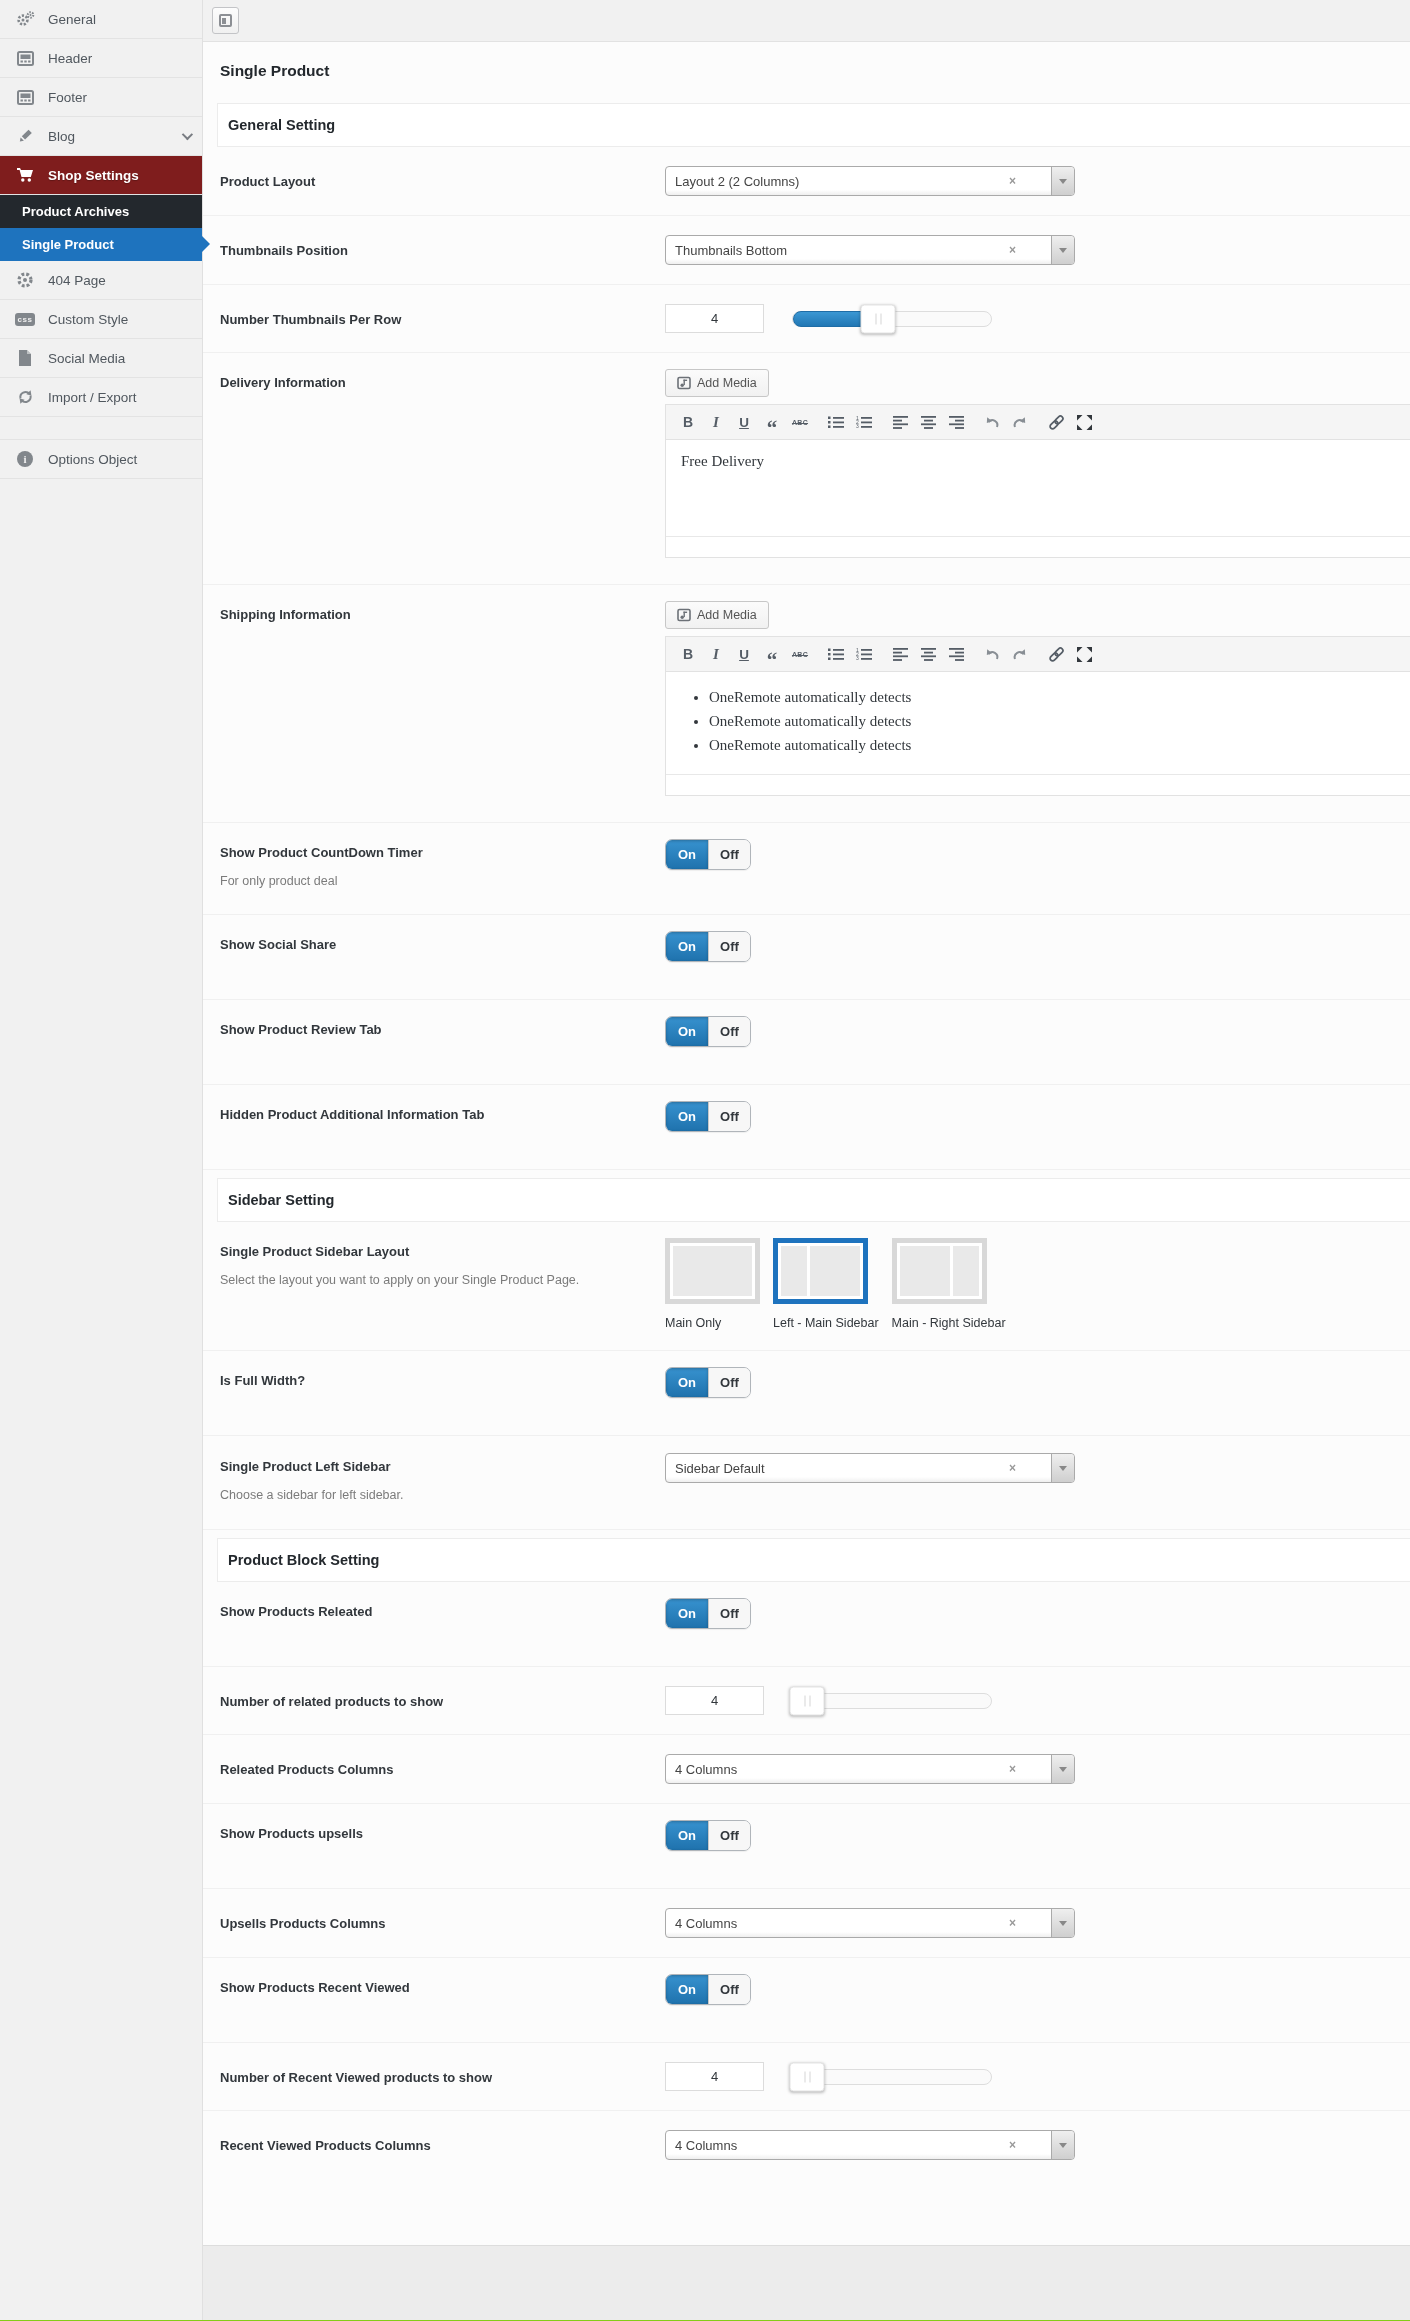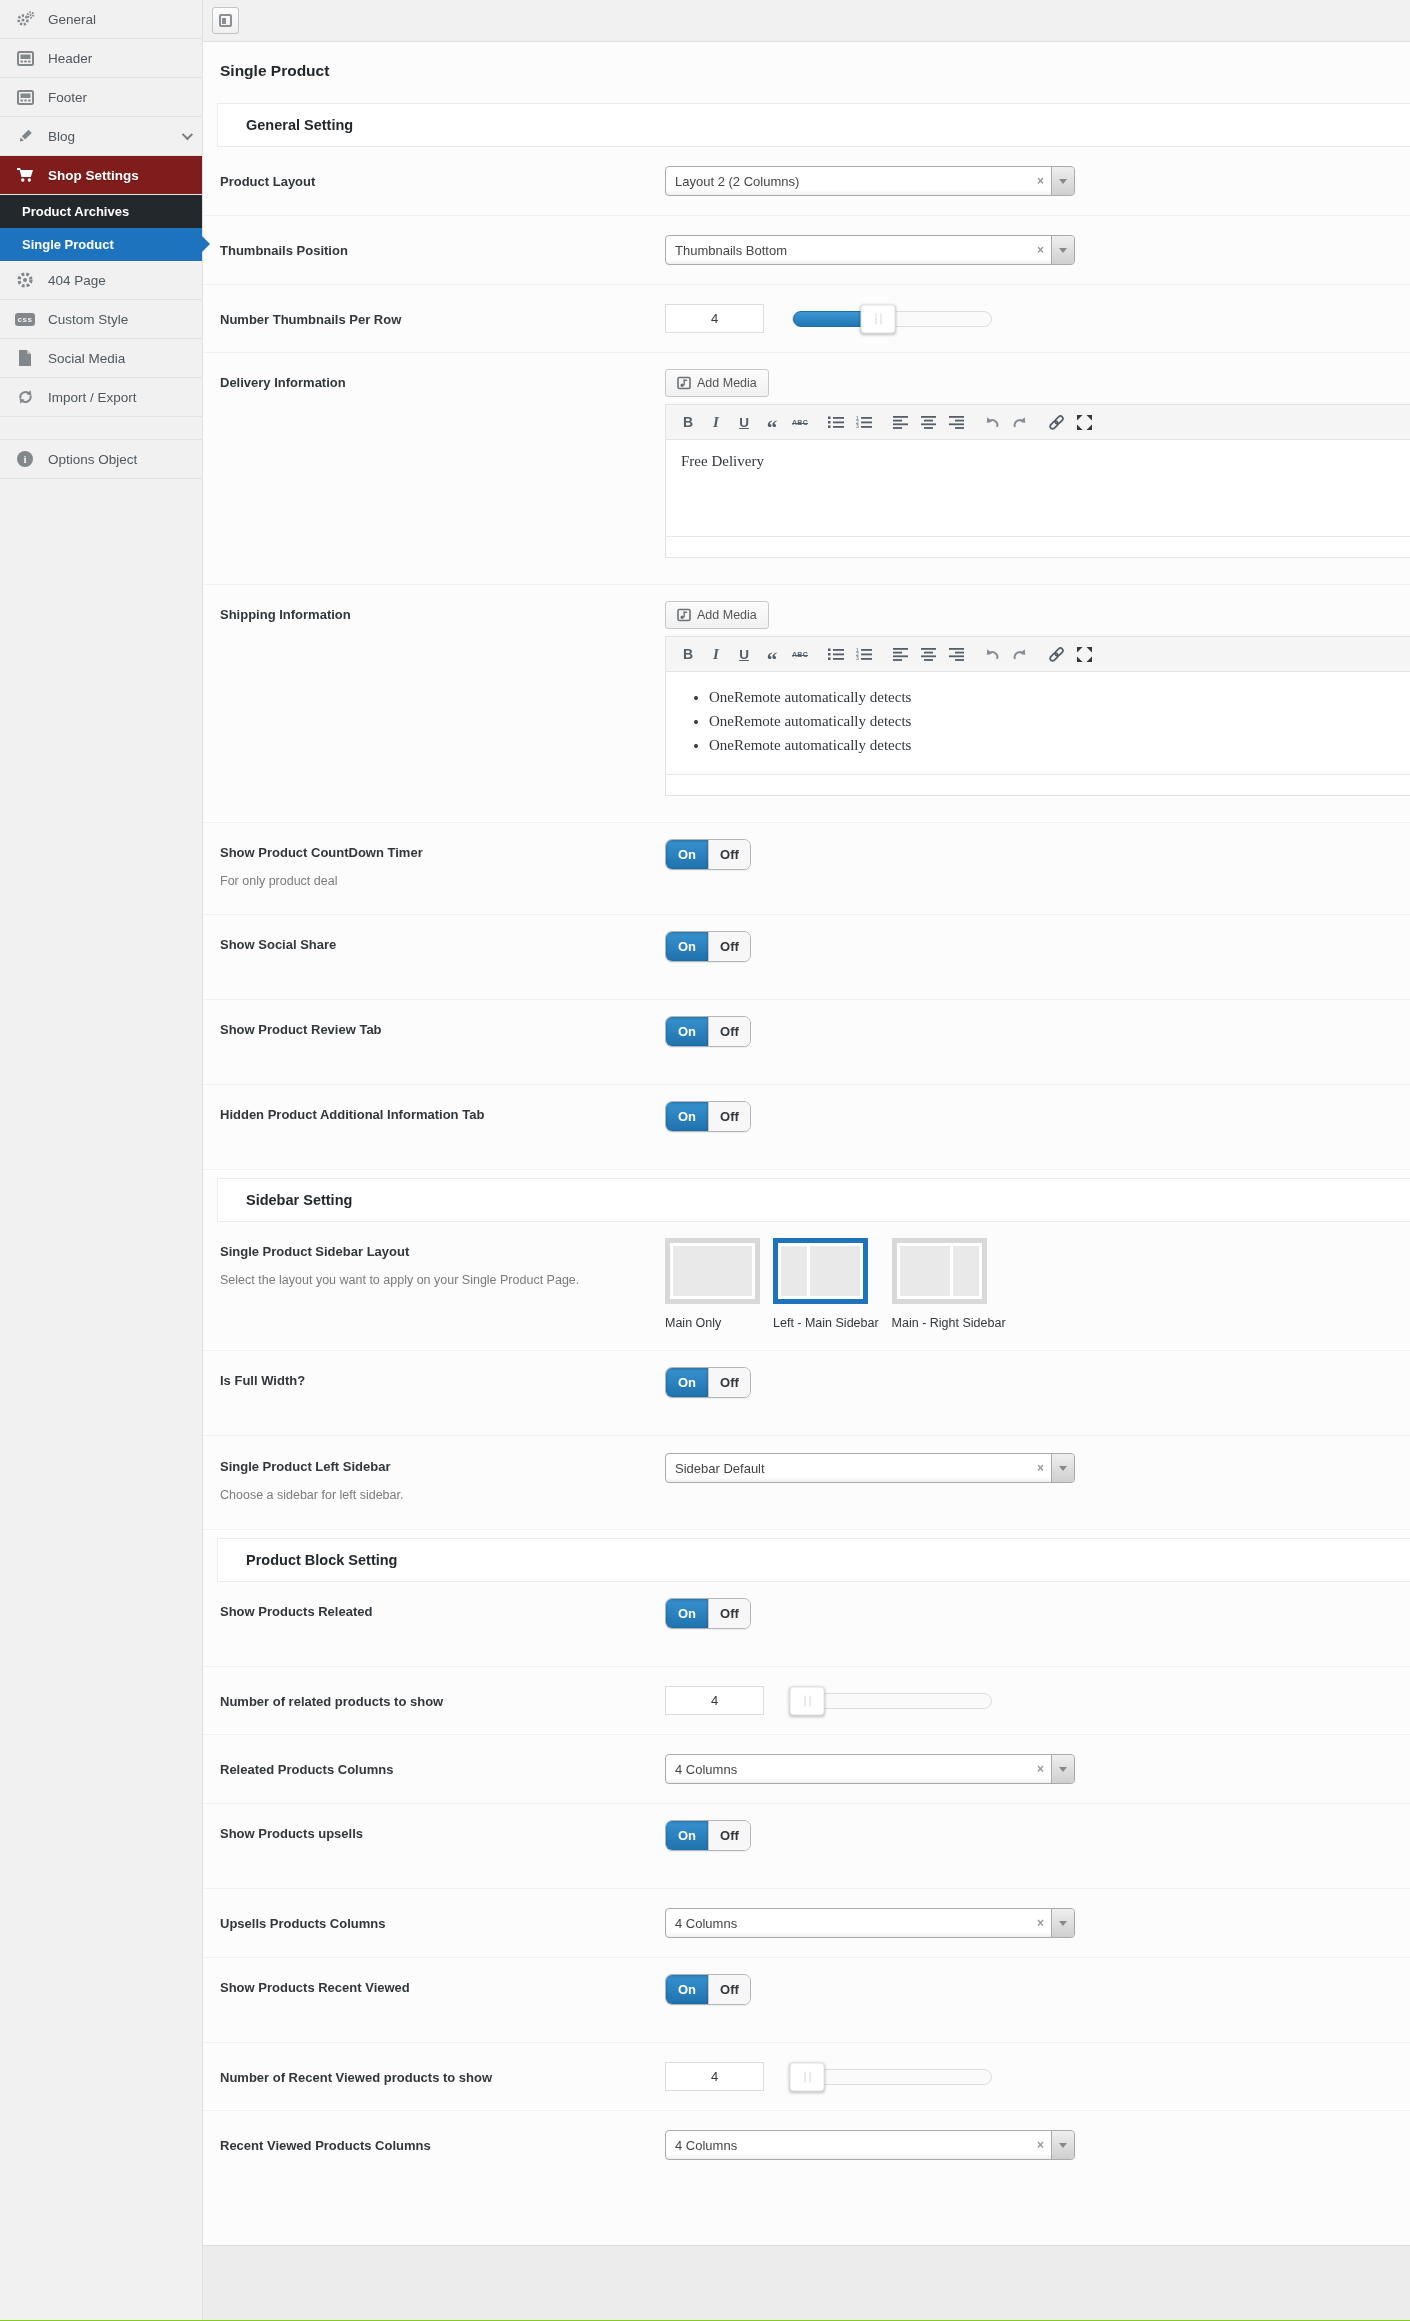--- a/index.html
+++ b/index.html
@@ -25,36 +25,36 @@
 
   
   .main { flex:1; display:flex; flex-direction:column; background:#fcfcfc; min-width:0; }
   .topbar { height:42px; flex-shrink:0; background:#f1f1f1; border-bottom:1px solid #e2e2e2; display:flex; align-items:center; padding-left:9px; }
   .collapse-btn { width:27px; height:27px; border:1px solid #c3c4c7; border-radius:3px; background:linear-gradient(#fdfdfd,#f0f0f0); display:flex; align-items:center; justify-content:center; cursor:pointer; }
   .collapse-glyph { width:13px; height:13px; border:2px solid #8c8f94; border-radius:2px; position:relative; }
   .collapse-glyph::before { content:""; position:absolute; left:1px; top:1.5px; width:4px; height:6px; background:#8c8f94; }
 
   .page-title { padding:20px 17px 15px; font-size:15.5px; font-weight:600; color:#23282d; }
 
-  .section-heading { margin:8px 0 0 14px; background:#fff; border:1px solid #ececec; border-right:none; padding:13px 28px; font-size:14.5px; font-weight:600; color:#23282d; }
+  .section-heading { margin:8px 0 0 14px; background:#fff; border:1px solid #ececec; border-right:none; padding:13px 10px; font-size:14.5px; font-weight:600; color:#23282d; }
 
   .row { display:flex; align-items:flex-start; padding:16px 0 16px 17px; border-bottom:1px solid #f0f0f0; }
   .row-label { width:445px; flex-shrink:0; padding-right:24px; padding-top:5px; }
   .row-label .lbl { font-size:13px; font-weight:600; color:#32373c; line-height:1.35; }
   .row-label .desc { font-size:12.5px; color:#7b7b7b; margin-top:11px; line-height:1.4; }
   .row-ctrl { flex:1; min-width:0; }
   .r-select { padding-top:19px; padding-bottom:19px; }
   .r-select .row-label { padding-top:7px; }
   .r-toggle { padding-bottom:37px; }
   .r-editor { padding-bottom:26px; }
   .r-layout { padding-bottom:20px; }
   .r-seldesc { padding-top:17px; padding-bottom:25px; }
 
   
-  .sel { width:410px; height:30px; border:1px solid #aaa; border-radius:4px; background:linear-gradient(#ffffff 82%, #efefef 100%); display:flex; align-items:center; cursor:pointer; overflow:hidden; }
+  .sel { width:410px; height:30px; border:1px solid #aaa; border-radius:4px; background:linear-gradient(#ffffff 82%, #efefef 100%); display:flex; align-items:center; cursor:pointer; overflow:hidden;gap:28px; }
   .sel .txt { flex:1; padding:0 9px; font-size:13px; color:#444; white-space:nowrap; overflow:hidden; }
   .sel.placeholder .txt { color:#999; }
   .sel .clear { color:#999; font-weight:700; font-size:12px; padding:0 7px; cursor:pointer; }
   .sel .arrow { width:23px; align-self:stretch; border-left:1px solid #aaa; background:linear-gradient(#efefef,#cfcfcf); display:flex; align-items:center; justify-content:center; border-radius:0 3px 3px 0; }
   .sel .arrow i { border:4px solid transparent; border-top:5px solid #888; margin-top:4px; }
 
   
   .num-wrap { display:flex; align-items:center; }
   .num { width:99px; height:29px; border:1px solid #dcdcdc; background:#fff; text-align:center; font-size:13px; color:#32373c; font-family:inherit; }
   .slider { position:relative; width:200px; height:16px; margin-left:28px; background:#fafafa; border:1px solid #ddd; border-radius:9px; }

